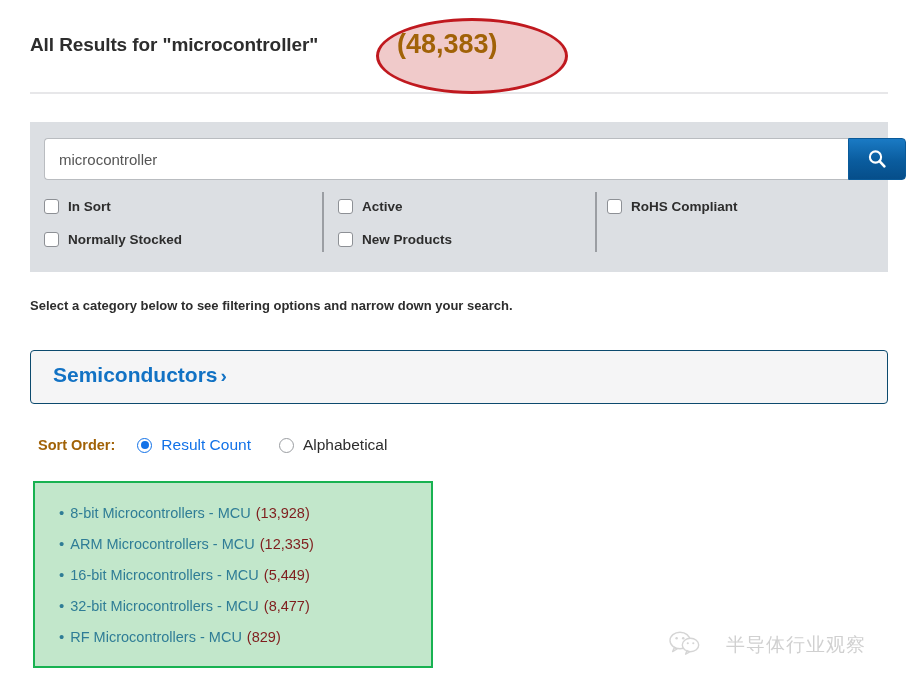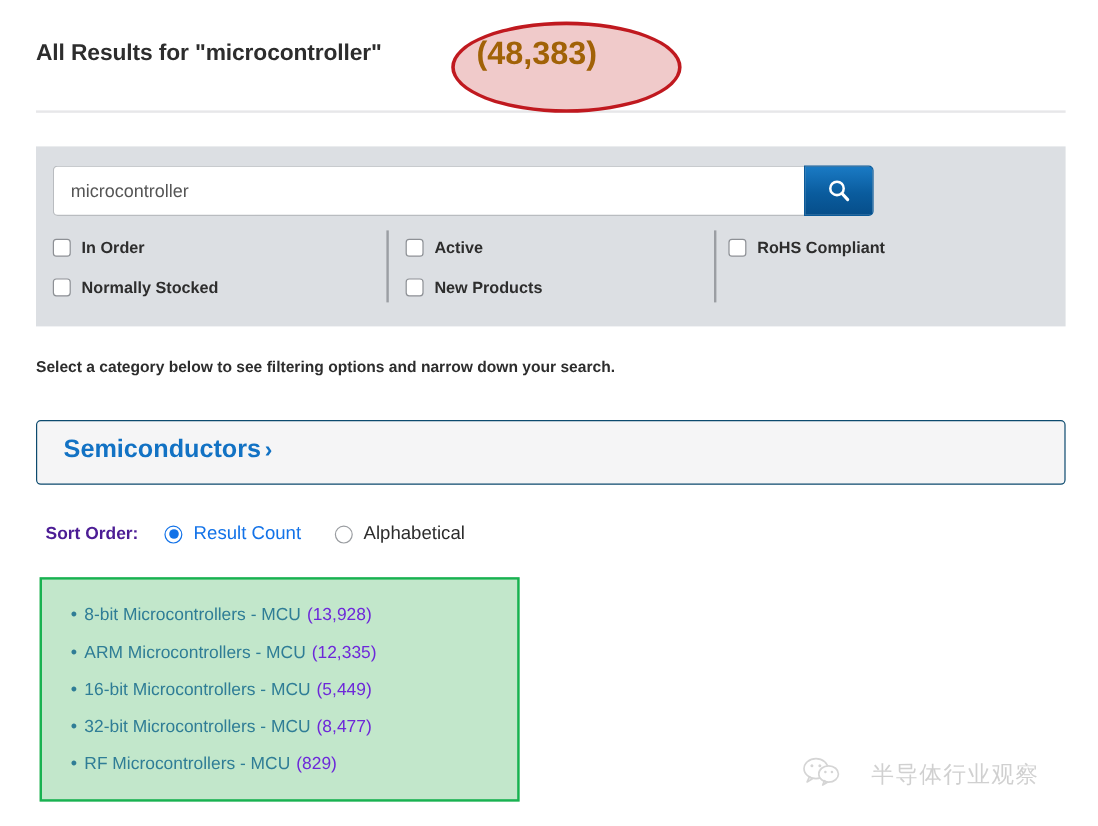--- a/index.html
+++ b/index.html
@@ -65,21 +65,21 @@
     top: 122px;
     width: 858px;
     height: 150px;
     background: #dcdfe3;
     box-sizing: border-box;
   }
   .search-row {
     position: absolute;
     left: 14px;
     top: 16px;
-    width: 684px;
+    width: 862px;
     height: 42px;
     display: flex;
   }
   .search-input {
     flex: 1;
     height: 42px;
     border: 1px solid #b9bcc0;
     border-right: none;
     border-radius: 4px 0 0 4px;
     background: #ffffff;
@@ -193,21 +193,21 @@
     position: absolute;
     left: 38px;
     top: 434px;
     display: flex;
     align-items: center;
     height: 22px;
   }
   .sort-label {
     font-size: 14.5px;
     font-weight: bold;
-    color: #4c1d95;
+    color: #a16207;
     margin-right: 22px;
     white-space: nowrap;
   }
   .radio-opt {
     display: flex;
     align-items: center;
     margin-right: 28px;
     cursor: pointer;
     white-space: nowrap;
   }
@@ -267,21 +267,21 @@
     color: #2f7d96;
     margin-right: 6px;
     font-size: 15px;
     line-height: 1;
   }
   .res-link {
     color: #2f7d96;
     cursor: pointer;
   }
   .res-count {
-    color: #6d28d9;
+    color: #7f1d1d;
     margin-left: 5px;
   }
 
   
   .watermark {
     position: absolute;
     left: 668px;
     top: 630px;
     display: flex;
     align-items: center;
@@ -318,21 +318,21 @@
     </button>
   </div>
 
   <div class="filters">
     <div class="divider d1"></div>
     <div class="divider d2"></div>
 
     <div class="filter-col c1">
       <div class="cb-row">
         <span class="cb-box"></span>
-        <span class="cb-label">In Order</span>
+        <span class="cb-label">In Sort</span>
       </div>
       <div class="cb-row">
         <span class="cb-box"></span>
         <span class="cb-label">Normally Stocked</span>
       </div>
     </div>
 
     <div class="filter-col c2">
       <div class="cb-row">
         <span class="cb-box"></span>

